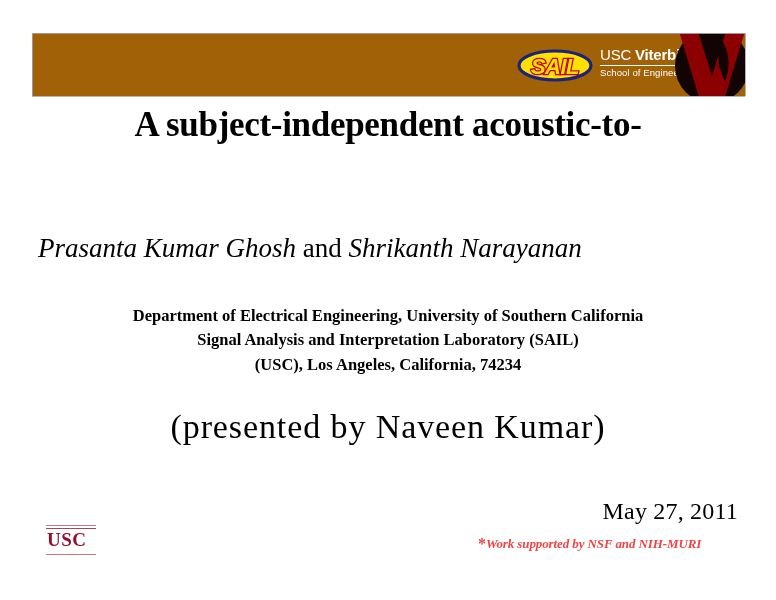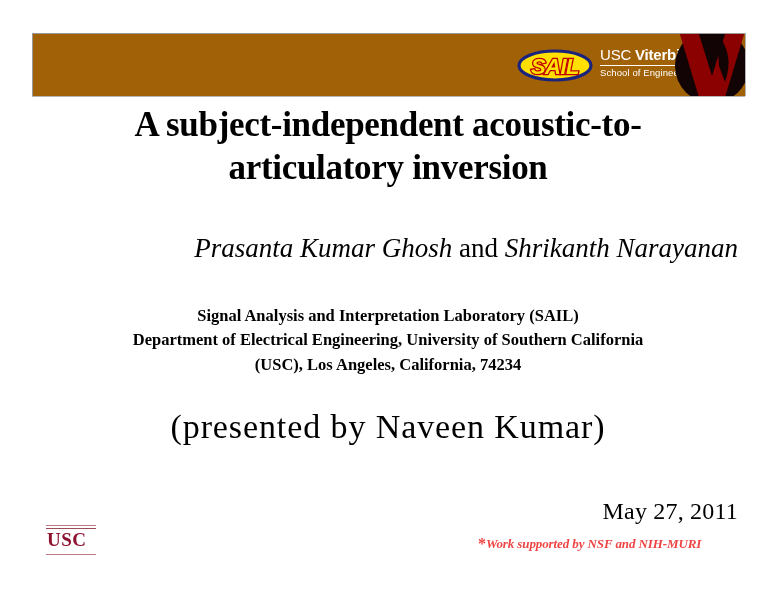--- a/index.html
+++ b/index.html
@@ -92,21 +92,21 @@
     line-height: 1.22;
     letter-spacing: -0.3px;
   }
 
   
   #authors-line {
     position: absolute;
     left: 38px;
     top: 232px;
     width: 700px;
-    text-align: right;
+    text-align: left;
     font-size: 27px;
     line-height: 1.2;
     white-space: nowrap;
   }
   #authors-line .author-name { font-style: italic; }
   #authors-line .author-conj { font-style: normal; }
 
   
   #affiliation-block {
     position: absolute;
@@ -216,28 +216,27 @@
     <svg width="78" height="72" viewBox="0 0 78 72">
       <circle cx="39" cy="36" r="37" fill="#120404"></circle>
       <path d="M5 -2 L24 -2 L39 46 L54 -2 L73 -2 L50 74 L28 74 Z" fill="#8B0000"></path>
       <path d="M44 4 Q62 24 52 52 L46 36 Z" fill="#120404"></path>
     </svg>
   </div>
 </div>
 
 <div id="slide-title">
   <div>A subject-independent acoustic-to-</div>
-  <div>articulatory inversion</div>
 </div>
 
 <div id="authors-line"><span class="author-name">Prasanta Kumar Ghosh</span><span class="author-conj"> and </span><span class="author-name">Shrikanth Narayanan</span></div>
 
 <div id="affiliation-block">
+  <div>Department of Electrical Engineering, University of Southern California</div>
   <div>Signal Analysis and Interpretation Laboratory (SAIL)</div>
-  <div>Department of Electrical Engineering, University of Southern California</div>
   <div>(USC), Los Angeles, California, 74234</div>
 </div>
 
 <div id="presenter-line">(presented by Naveen Kumar)</div>
 
 <div id="date-line">May 27, 2011</div>
 
 <div id="usc-logo">
   <div class="usc-rule-thin"></div>
   <div class="usc-rule-gap"></div>

